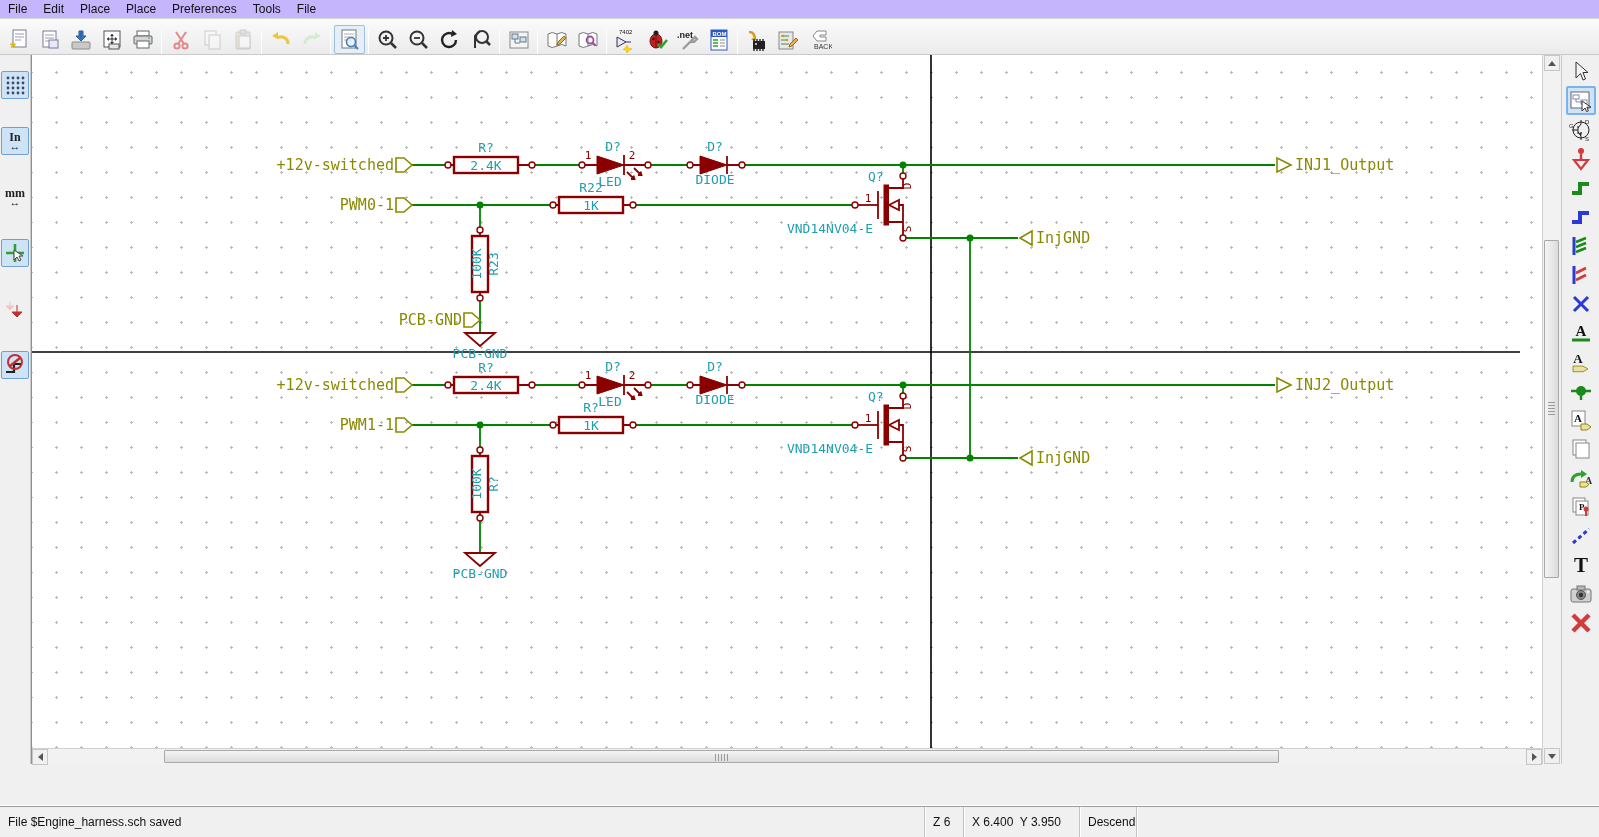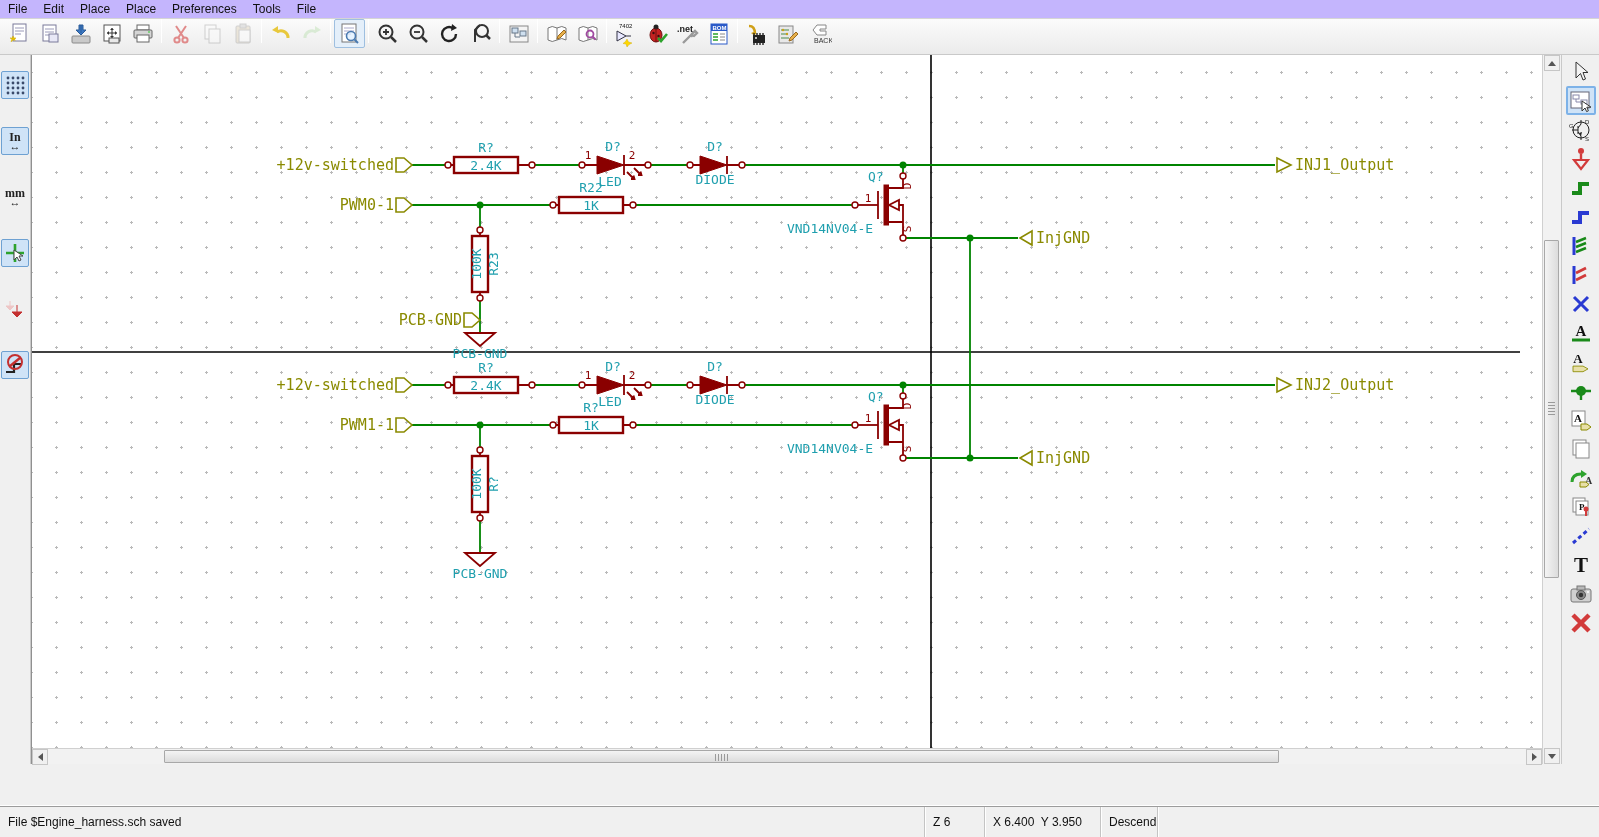--- a/index.html
+++ b/index.html
@@ -8,21 +8,21 @@
   }
   *{box-sizing:border-box;margin:0;padding:0}
   html,body{width:1599px;height:837px;overflow:hidden;font-family:"Liberation Sans",sans-serif;background:var(--chrome)}
   .app{width:1599px;height:837px;display:flex;flex-direction:column}
 
   
   .menubar{height:19px;display:flex;align-items:center;background:#c4b5fd;border-bottom:1px solid #d5d5d5;font-size:12px;color:#111;}
   .menu-item{padding:1px 8px;cursor:default}
 
   
-  .toolbar{height:36px;display:flex;align-items:flex-start;background:linear-gradient(#fbfbfb,#ebebeb);border-bottom:1px solid #c9c9c9;padding-left:3px}
+  .toolbar{height:36px;display:flex;align-items:flex-end;background:linear-gradient(#fbfbfb,#ebebeb);border-bottom:1px solid #c9c9c9;padding-left:3px}
   .tbtn{width:31px;height:29px;display:flex;align-items:center;justify-content:center;border:1px solid transparent;border-radius:2px}
   .tbtn.disabled{opacity:.35}
   .tbtn.active{border-color:#9ebfe0;background:#e4effa}
   .sep{width:1px;height:24px;background:#bcbcbc;border-right:1px solid #fff;margin:0 3px}
 
   
   .main{height:709px;display:flex}
   .side-toolbar{width:31px;background:#f0f0f0;border-right:1px solid #c9c9c9;display:flex;flex-direction:column;align-items:center;padding-top:2px}
   .sbtn{width:28px;height:28px;margin:14px 0;display:flex;flex-direction:column;align-items:center;justify-content:center;border:1px solid transparent;border-radius:2px;font-size:11px;color:#222}
   .sbtn.pressed{background:var(--pressed-bg);border-color:var(--pressed-bd)}
@@ -64,21 +64,21 @@
   .grip-h{position:absolute;left:50%;top:3px;width:14px;height:7px;transform:translateX(-50%);
     background:repeating-linear-gradient(90deg,#9a9a9a 0 1px,transparent 1px 3px)}
   .grip-v{position:absolute;top:50%;left:3px;height:14px;width:7px;transform:translateY(-50%);
     background:repeating-linear-gradient(#9a9a9a 0 1px,transparent 1px 3px)}
 
   
   .gap{height:43px;background:#f0f0f0;border-bottom:1px solid #9c9c9c;box-shadow:inset 0 -1px 0 #fff}
   .statusbar{height:30px;background:#f0f0f0;display:flex;align-items:center;font-size:12px;color:#111}
   .sfield{padding:4px 8px;white-space:pre;overflow:hidden;height:100%;display:flex;align-items:center;border-right:1px solid #c4c4c4;box-shadow:1px 0 0 #fff}
   .sfield.msg{width:925px}
-  .sfield.zoom{width:60px}
+  .sfield.zoom{width:39px}
   .sfield.xy{width:116px}
   .sfield.dxy{width:247px}
   .sfield.units{width:57px}
   .sfield.hint{flex:1;border-right:none;box-shadow:none}
 </style>
 </head>
 <body>
 
 <div class="app">
 

